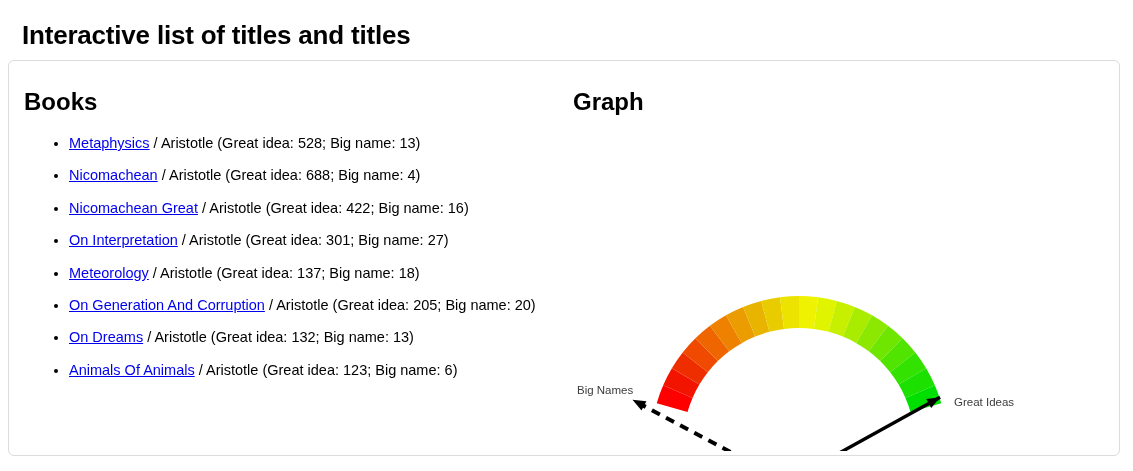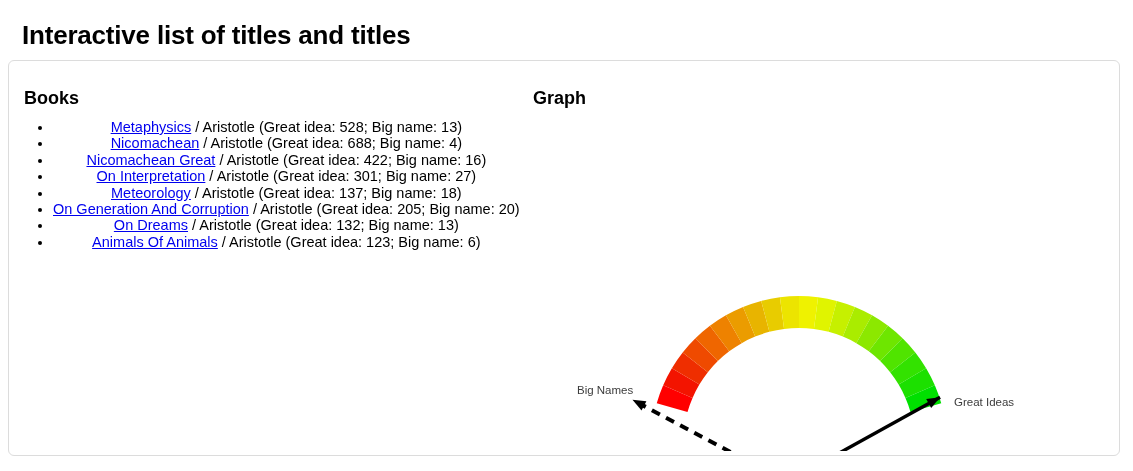--- a/index.html
+++ b/index.html
@@ -34,44 +34,43 @@
     width: 1112px;
     height: 396px;
     background: #ffffff;
     border: 1px solid #dcdcdc;
     border-radius: 6px;
     box-sizing: border-box;
   }
 
   .col-heading {
     position: absolute;
-    font-size: 18px;
+    font-size: 24px;
     font-weight: bold;
     color: #000000;
     white-space: nowrap;
   }
   #books-heading { left: 15px;  top: 27px; }
-  #graph-heading { left: 524px; top: 27px; }
+  #graph-heading { left: 564px; top: 27px; }
 
   #books-list {
     position: absolute;
     left: 14px;
     top: 58px;
     margin: 0;
     padding: 0 0 0 30px;
     list-style: disc;
     font-size: 14.5px;
     line-height: 16.4px;
     color: #000000;
   }
   #books-list li {
     white-space: nowrap;
     padding: 0;
-    margin: 0;
-    text-align: center;
+    margin: 16px;
   }
   #books-list a {
     color: #0000ee;
     text-decoration: underline;
     cursor: pointer;
   }
   .meta { color: #000000; }
 
   
   #graph-area {

